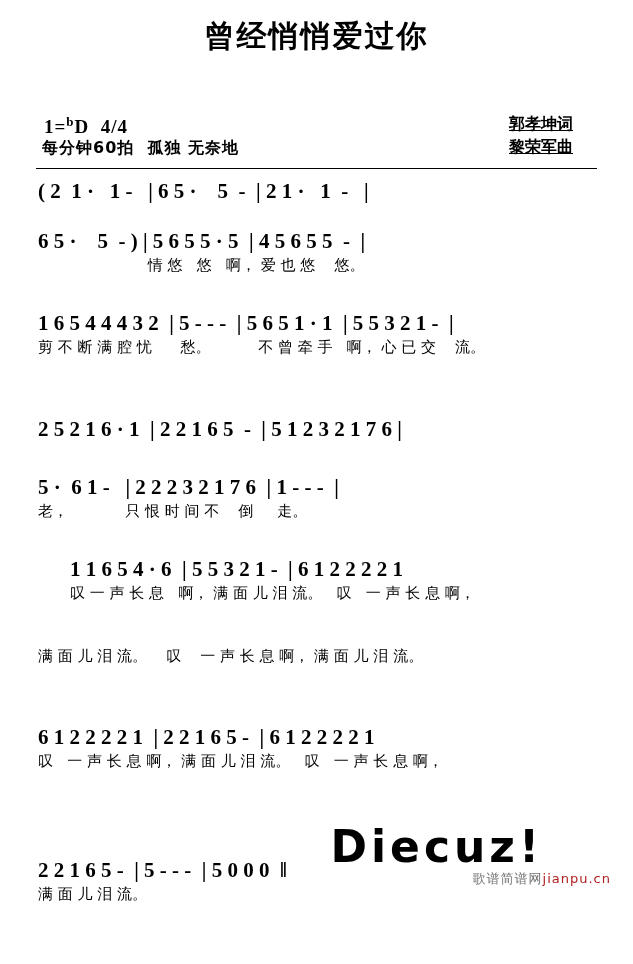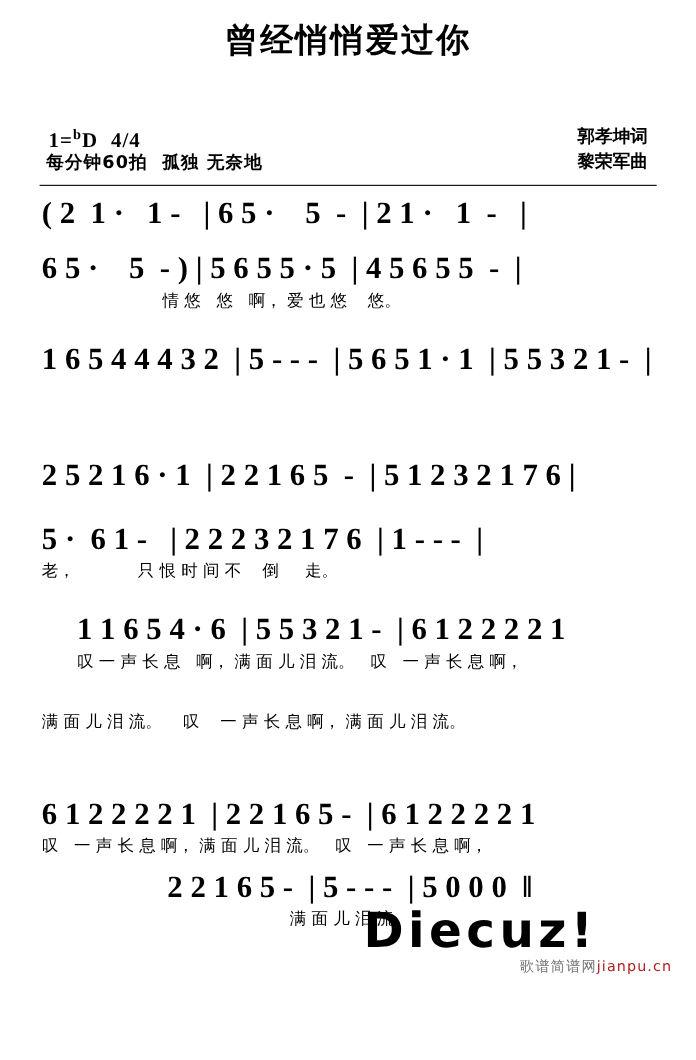--- a/index.html
+++ b/index.html
@@ -29,35 +29,35 @@
     letter-spacing:1px;
   }
   .meta-key sup{font-size:13px;vertical-align:super;}
   .meta-tempo{
     position:absolute;left:42px;top:138px;
     font-family:"DejaVu Sans", sans-serif;
     font-size:16px;font-weight:bold;
     letter-spacing:1px;
   }
   .meta-author{
-    position:absolute;right:44px;top:112px;
+    position:absolute;right:60px;top:112px;
     font-family:"DejaVu Sans", sans-serif;
     font-size:16px;font-weight:bold;
-    text-align:center;line-height:1.45;
+    text-align:center;line-height:1.45;text-decoration:underline;
   }
 
   .rule{
     position:absolute;left:36px;width:561px;height:1px;background:#000;
   }
 
   
   .row{position:absolute;left:38px;width:560px;}
   .notes{
     font-family:"Liberation Serif", serif;
-    font-size:28px;font-weight:bold;
+    font-size:21px;font-weight:bold;
     letter-spacing:0px;
     white-space:pre;
     line-height:1.1;
   }
   .lyr{
     font-family:"DejaVu Sans", sans-serif;
     font-size:15px;
     white-space:pre;
     line-height:1.2;
     margin-top:3px;
@@ -106,20 +106,21 @@
     <div class="lyr"></div>
   </div>
 
   <div class="row" style="top:230px;">
     <div class="notes">6 5 ·    5  - ) | 5 6 5 5 · 5  | 4 5 6 5 5  -  |</div>
     <div class="lyr">                       情 悠   悠   啊， 爱 也 悠    悠。</div>
   </div>
 
   <div class="row" style="top:312px;">
     <div class="notes">1 6 5 4 4 4 3 2  | 5 - - -  | 5 6 5 1 · 1  | 5 5 3 2 1 -  |</div>
+    <div class="lyr">剪 不 断 满 腔 忧      愁。          不 曾 牵 手   啊， 心 已 交    流。</div>
   </div>
 
   <div class="row" style="top:394px;margin-top:24px;">
     <div class="notes">2 5 2 1 6 · 1  | 2 2 1 6 5  -  | 5 1 2 3 2 1 7 6 |</div>
   </div>
 
   <div class="row" style="top:476px;">
     <div class="notes">5 ·  6 1 -   | 2 2 2 3 2 1 7 6  | 1 - - -  |</div>
     <div class="lyr">老，            只 恨 时 间 不    倒     走。</div>
   </div>
@@ -131,21 +132,21 @@
 
   <div class="row" style="top:644px;">
     <div class="lyr">满 面 儿 泪 流。    叹    一 声 长 息 啊， 满 面 儿 泪 流。</div>
   </div>
 
   <div class="row" style="top:726px;">
     <div class="notes">6 1 2 2 2 2 1  | 2 2 1 6 5 -  | 6 1 2 2 2 2 1</div>
     <div class="lyr">叹   一 声 长 息 啊， 满 面 儿 泪 流。   叹   一 声 长 息 啊，</div>
   </div>
 
-  <div class="row" style="top:792px;text-align:center;">
+  <div class="row" style="top:859px;">
     <div class="notes">2 2 1 6 5 -  | 5 - - -  | 5 0 0 0  ‖</div>
     <div class="lyr">满 面 儿 泪 流。</div>
   </div>
 
   <div class="wm-big">Diecuz!</div>
 
   <div class="watermark">
     <span class="gray">歌谱简谱网</span><span>jianpu.cn</span>
   </div>
 

